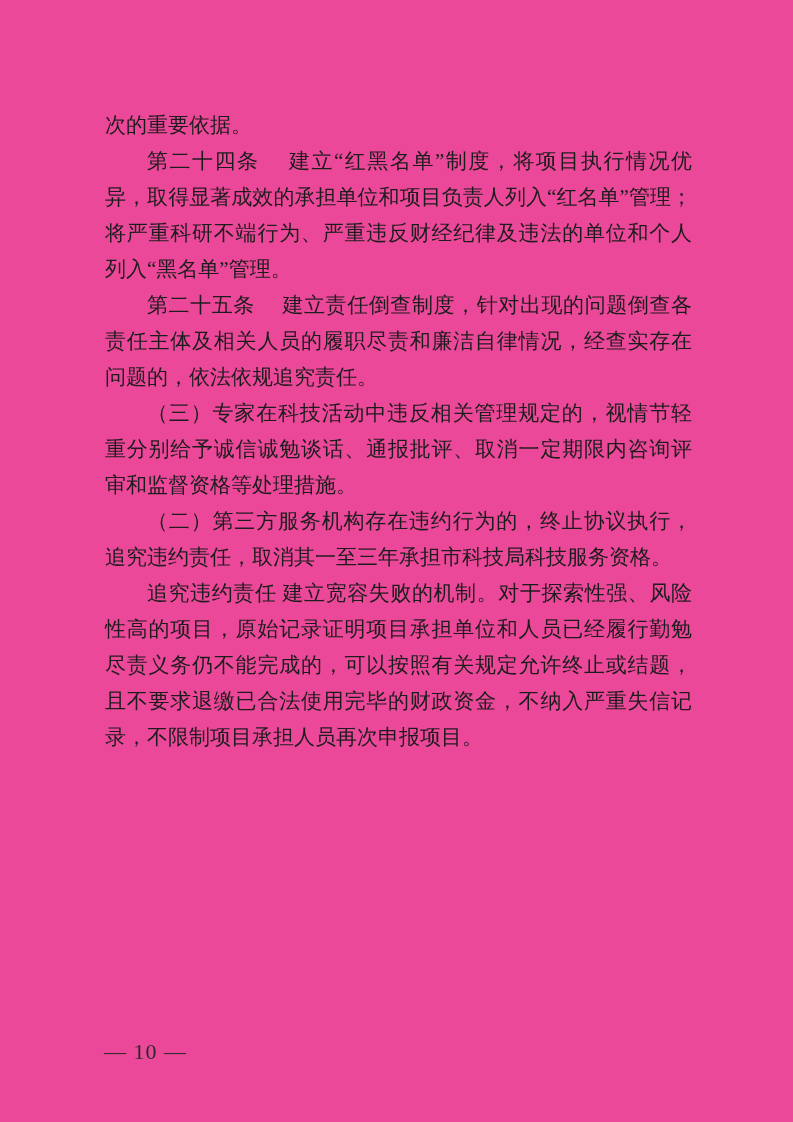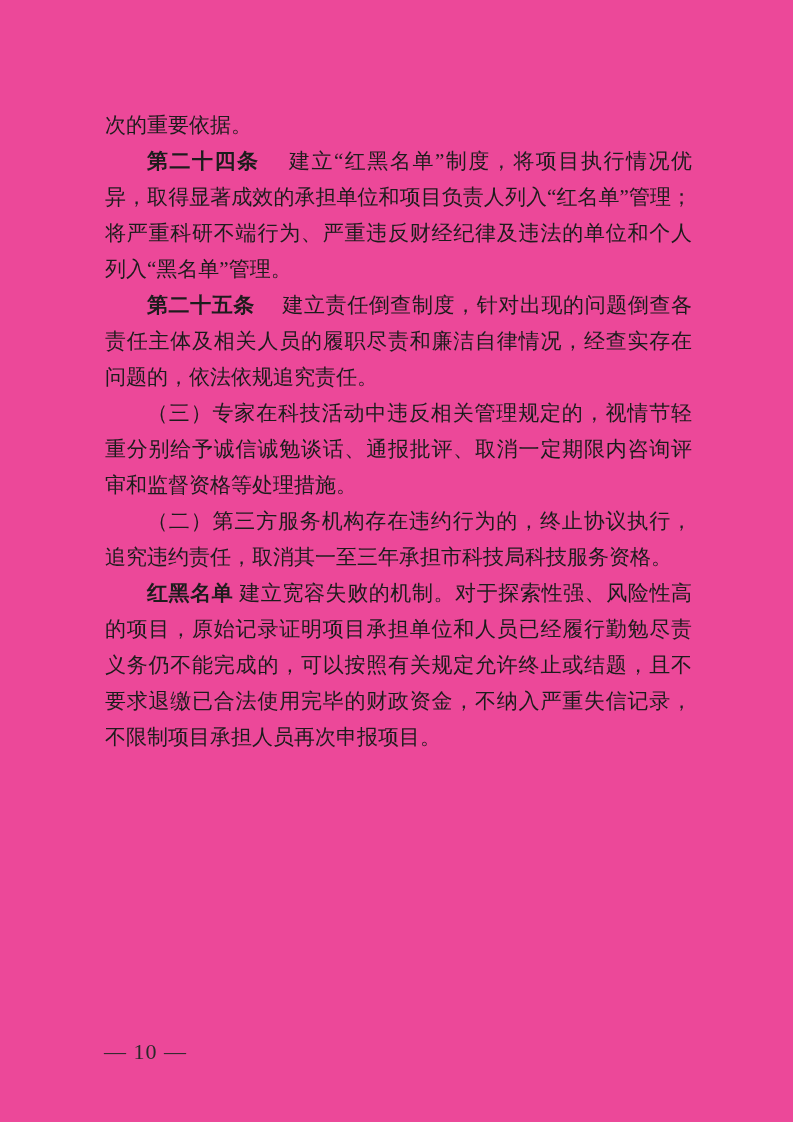--- a/index.html
+++ b/index.html
@@ -30,21 +30,21 @@
     line-height: 36px;
     text-align: justify;
     text-indent: 2em;
     letter-spacing: 0;
     font-weight: normal;
   }
   .para.no-indent {
     text-indent: 0;
   }
   .term {
-    font-weight: bold;
+    font-weight: normal;
   }
   .footer {
     position: absolute;
     left: 104px;
     top: 1038px;
     font-size: 22px;
     line-height: 28px;
     color: #2a2a2a;
     letter-spacing: 1px;
   }
@@ -52,16 +52,16 @@
 </head>
 <body>
 
 <div class="page">
   <div class="content">
     <p class="para no-indent"><span>次的重要依据。</span></p>
     <p class="para"><span class="term">第二十四条</span><span>　 </span><span>建立“红黑名单”制度，将项目执行情况优异，取得显著成效的承担单位和项目负责人列入“红名单”管理；将严重科研不端行为、严重违反财经纪律及违法的单位和个人列入“黑名单”管理。</span></p>
     <p class="para"><span class="term">第二十五条</span><span>　 </span><span>建立责任倒查制度，针对出现的问题倒查各责任主体及相关人员的履职尽责和廉洁自律情况，经查实存在问题的，依法依规追究责任。</span></p>
     <p class="para"><span>（三）专家在科技活动中违反相关管理规定的，视情节轻重分别给予诚信诚勉谈话、通报批评、取消一定期限内咨询评审和监督资格等处理措施。</span></p>
     <p class="para"><span>（二）第三方服务机构存在违约行为的，终止协议执行，追究违约责任，取消其一至三年承担市科技局科技服务资格。</span></p>
-    <p class="para"><span class="term">红黑名单</span><span> </span><span>建立宽容失败的机制。对于探索性强、风险性高的项目，原始记录证明项目承担单位和人员已经履行勤勉尽责义务仍不能完成的，可以按照有关规定允许终止或结题，且不要求退缴已合法使用完毕的财政资金，不纳入严重失信记录，不限制项目承担人员再次申报项目。</span></p>
+    <p class="para"><span class="term">追究违约责任</span><span> </span><span>建立宽容失败的机制。对于探索性强、风险性高的项目，原始记录证明项目承担单位和人员已经履行勤勉尽责义务仍不能完成的，可以按照有关规定允许终止或结题，且不要求退缴已合法使用完毕的财政资金，不纳入严重失信记录，不限制项目承担人员再次申报项目。</span></p>
   </div>
   <div class="footer">— 10 —</div>
 </div>
 
 </body></html>

